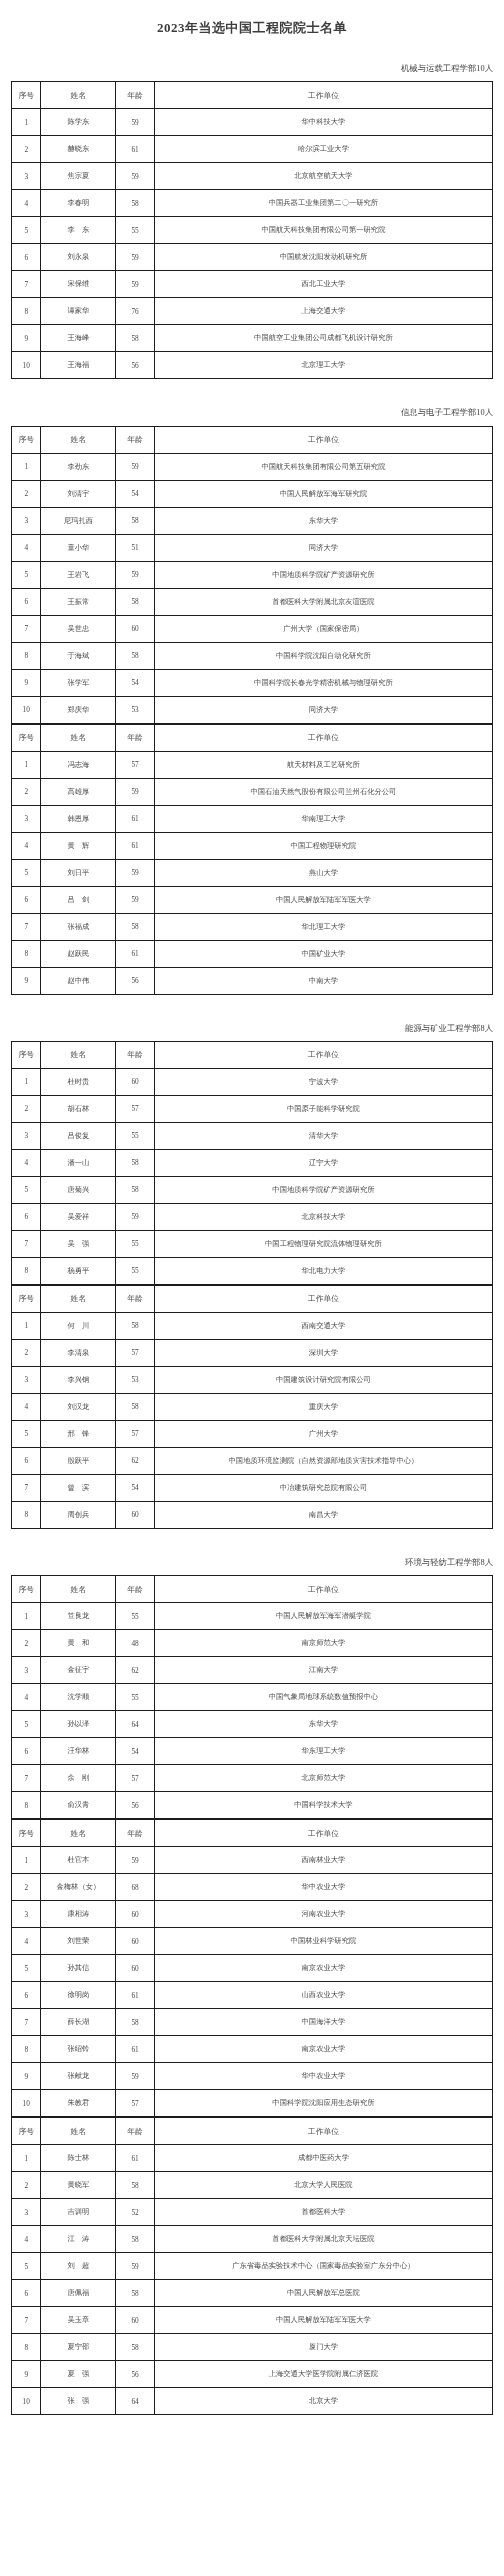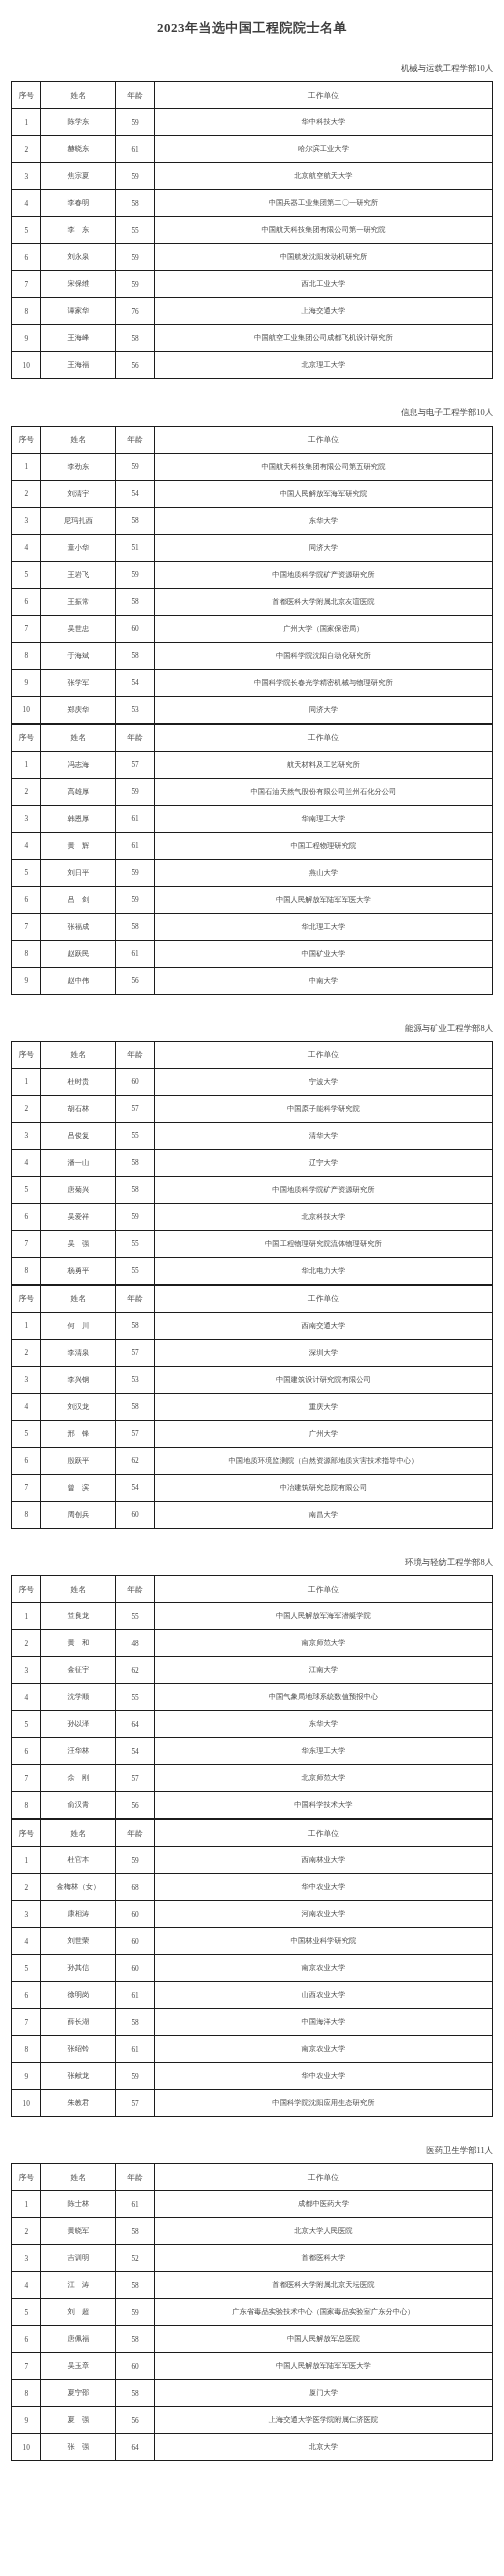--- a/index.html
+++ b/index.html
@@ -553,21 +553,20 @@
               <td>10</td>
               <td>朱教君</td>
               <td>57</td>
               <td>中国科学院沈阳应用生态研究所</td>
             </tr>
           </tbody>
     </table>
   </section>
 
   <section class="section">
-    <h2 class="section-heading">医药卫生学部11人</h2>
     <table class="roster-table">
       <thead>
         <tr>
               <th>序号</th>
               <th>姓名</th>
               <th>年龄</th>
               <th>工作单位</th>
             </tr>
       </thead>
       <tbody>

